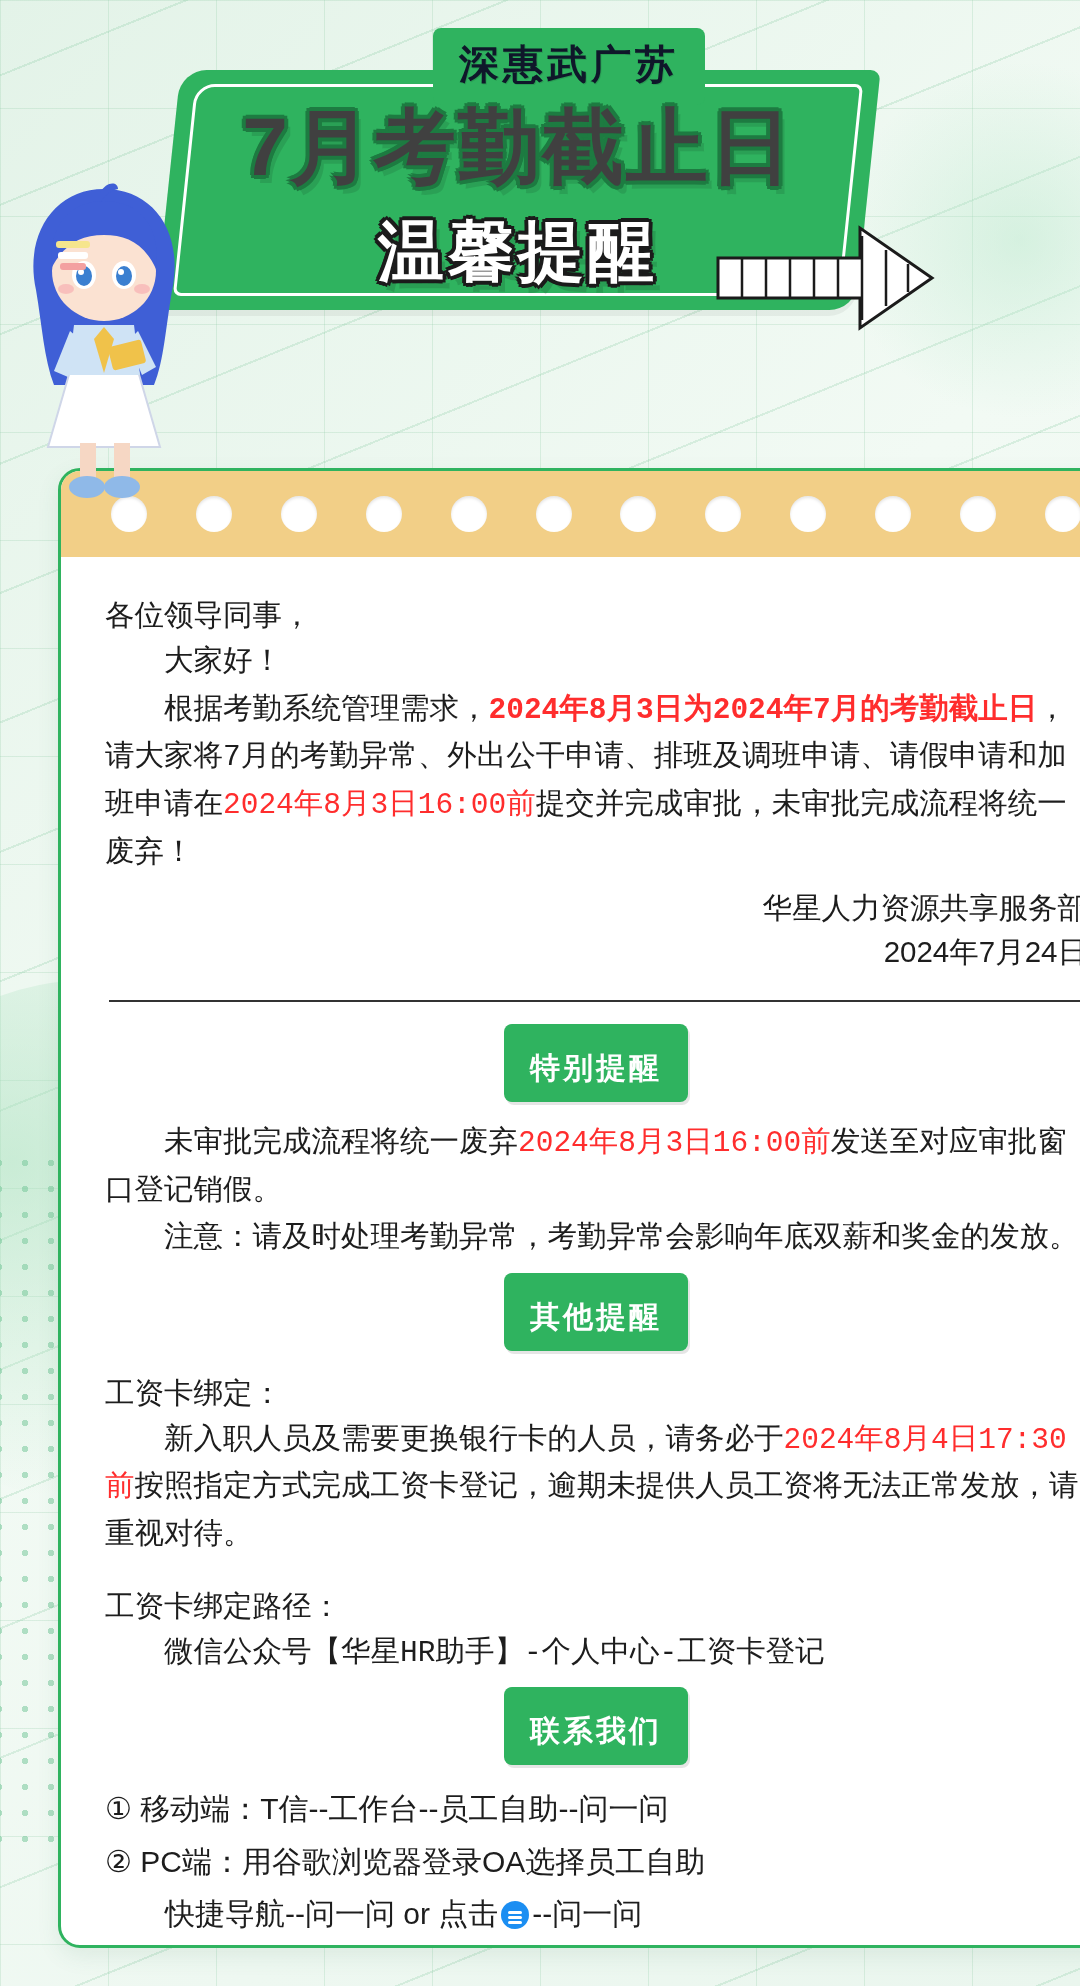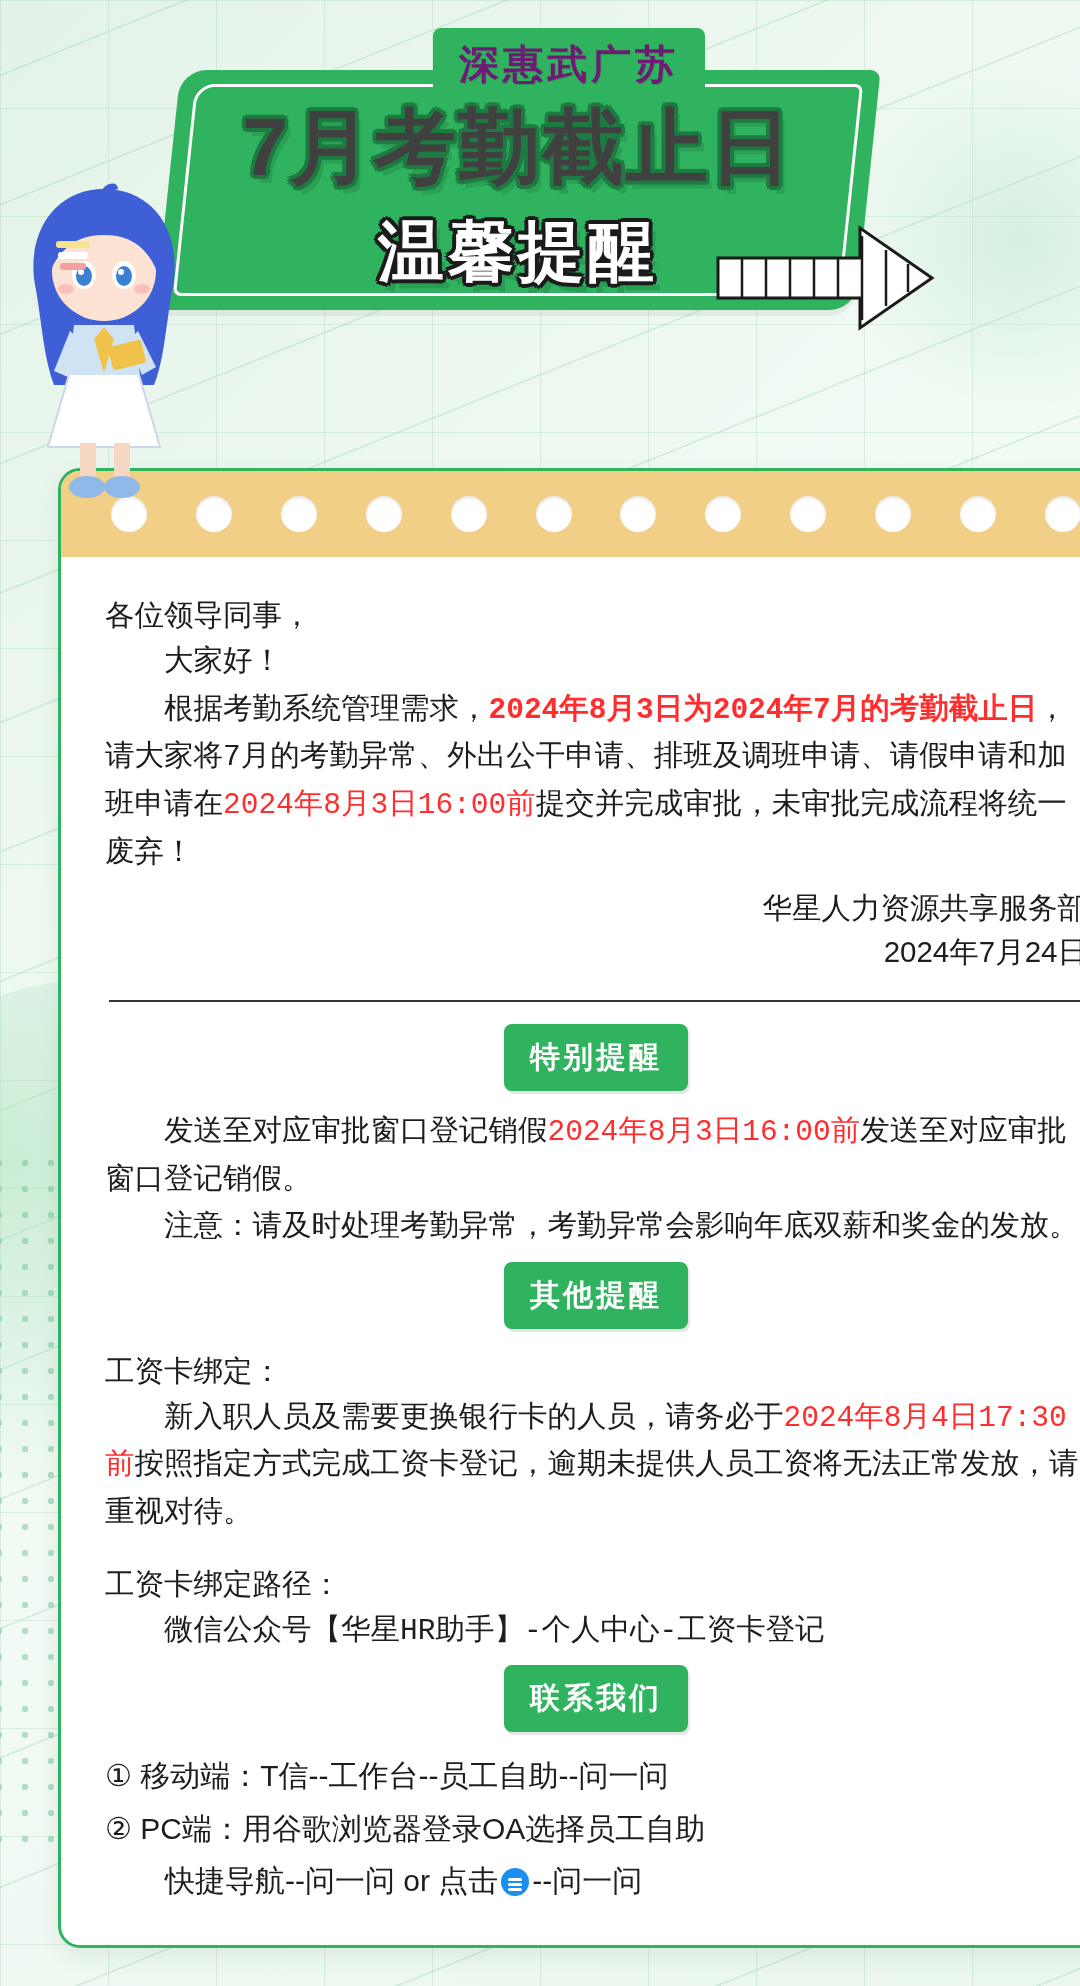--- a/index.html
+++ b/index.html
@@ -91,21 +91,21 @@
     border: 3px solid #ffffff;
     border-radius: 20px 8px 20px 8px;
     transform: skewX(-6deg);
     box-sizing: border-box;
   }
   .header-badge {
     position: absolute;
     top: 0px;
     left: 305px;
     background: #2fb35f;
-    color: #701a75;
+    color: #0f172a;
     font-size: 40px;
     font-weight: bold;
     letter-spacing: 4px;
     padding: 9px 26px 13px;
     border-radius: 8px;
     z-index: 4;
     white-space: nowrap;
     text-shadow: 1px 1px 0 rgba(0,0,0,.12);
   }
   .header-title {
@@ -225,21 +225,21 @@
     display: flex;
     justify-content: center;
     margin: 10px 0 18px 0;
   }
   .section-title {
     background: #2fb35f;
     color: #ffffff;
     font-size: 30px;
     font-weight: bold;
     letter-spacing: 3px;
-    padding: 9px 26px 9px;
+    padding: 20px 26px 9px;
     border-radius: 8px;
     box-shadow: 2px 3px 0 rgba(0,0,0,.10);
     white-space: nowrap;
   }
   .gap { height: 22px; }
   .menu-dot {
     display: inline-block;
     width: 28px; height: 28px;
     border-radius: 50%;
     background: #1b8ef2;
@@ -366,21 +366,21 @@
       <div>华星人力资源共享服务部</div>
       <div>2024年7月24日</div>
     </div>
 
     <hr class="divider">
 
     <div class="section-title-wrap">
       <span class="section-title">特别提醒</span>
     </div>
     <p class="indent">
-      <span>发送至对应审批窗口登记销假</span><span class="red">2024年8月3日16:00前</span><span>发送至对应审批窗口登记销假。</span>
+      <span>未审批完成流程将统一废弃</span><span class="red">2024年8月3日16:00前</span><span>发送至对应审批窗口登记销假。</span>
     </p>
     <p class="indent">注意：请及时处理考勤异常，考勤异常会影响年底双薪和奖金的发放。</p>
 
     <div class="section-title-wrap">
       <span class="section-title">其他提醒</span>
     </div>
     <p>工资卡绑定：</p>
     <p class="indent">
       <span>新入职人员及需要更换银行卡的人员，请务必于</span><span class="red">2024年8月4日17:30前</span><span>按照指定方式完成工资卡登记，逾期未提供人员工资将无法正常发放，请重视对待。</span>
     </p>

